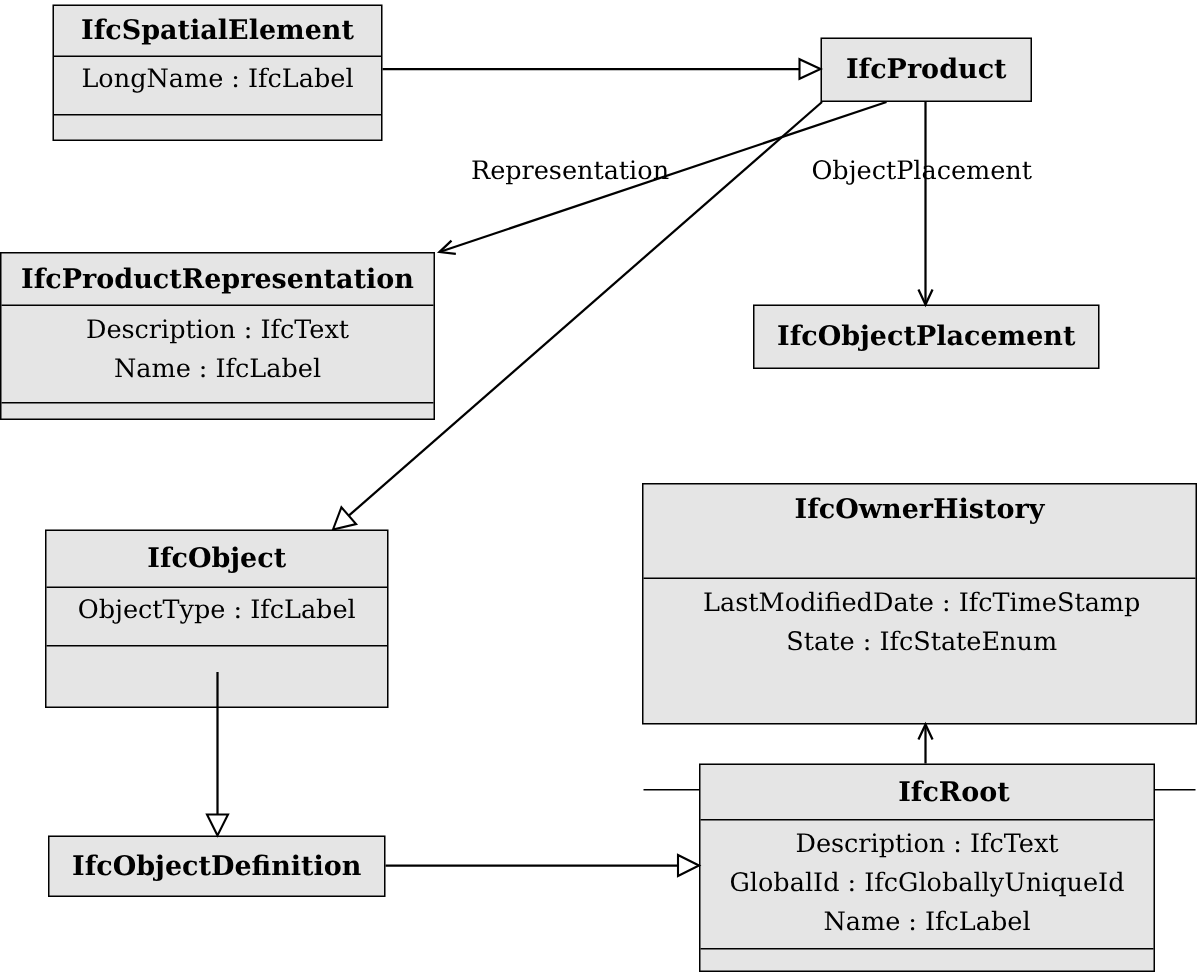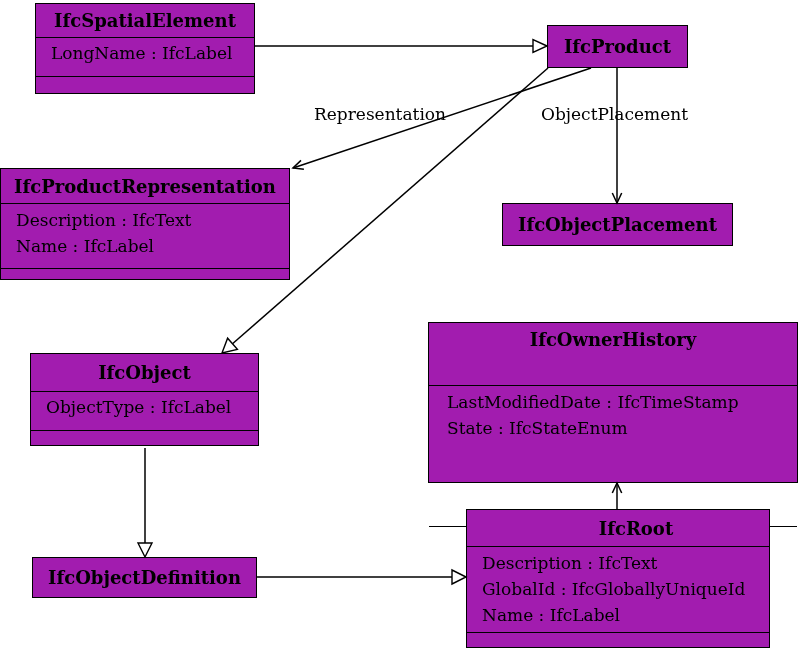--- a/index.html
+++ b/index.html
@@ -2,22 +2,22 @@
 <html><head>
 <meta charset="utf-8">
 <style>
   html,body{margin:0;padding:0;background:#ffffff;}
   #canvas{
     position:relative;width:802px;height:649px;background:#ffffff;overflow:hidden;
     font-family:"DejaVu Serif", serif;color:#000000;
   }
   .uml-class{
     position:absolute;box-sizing:border-box;
-    background:#a21caf;border:1.6px solid #000000;
-    display:flex;flex-direction:column;z-index:1;
+    background:#e5e5e5;border:1.6px solid #000000;
+    display:flex;flex-direction:column;z-index:1;text-align:center;
   }
   .uml-title{
     flex:0 0 auto;display:flex;align-items:center;justify-content:center;
     font-weight:bold;font-size:18px;white-space:nowrap;overflow:hidden;
   }
   .uml-attrs{
     flex:0 0 auto;border-top:1.4px solid #000000;
     padding:3px 15px 0 15px;font-size:17px;line-height:26px;white-space:nowrap;overflow:hidden;
   }
   .uml-footer{
@@ -67,21 +67,21 @@
 
   <div class="uml-class" style="left:428px;top:322px;width:370px;height:161px;gap:29px;">
     <div class="uml-title" style="height:33px;">IfcOwnerHistory</div>
     <div class="uml-attrs" style="height:108px;padding-left:18px;">
       <div>LastModifiedDate : IfcTimeStamp</div>
       <div>State : IfcStateEnum</div>
     </div>
     <div class="uml-footer">OwnerHistory</div>
   </div>
 
-  <div class="uml-class" style="left:30px;top:353px;width:229px;height:93px;">
+  <div class="uml-class" style="left:30px;top:353px;width:229px;height:119px;">
     <div class="uml-title" style="height:37px;">IfcObject</div>
     <div class="uml-attrs" style="height:36px;padding-top:2px;">
       <div>ObjectType : IfcLabel</div>
     </div>
     <div class="uml-footer"></div>
   </div>
 
   <div class="uml-class" style="left:32px;top:557px;width:225px;height:41px;">
     <div class="uml-title" style="height:100%;">IfcObjectDefinition</div>
   </div>

